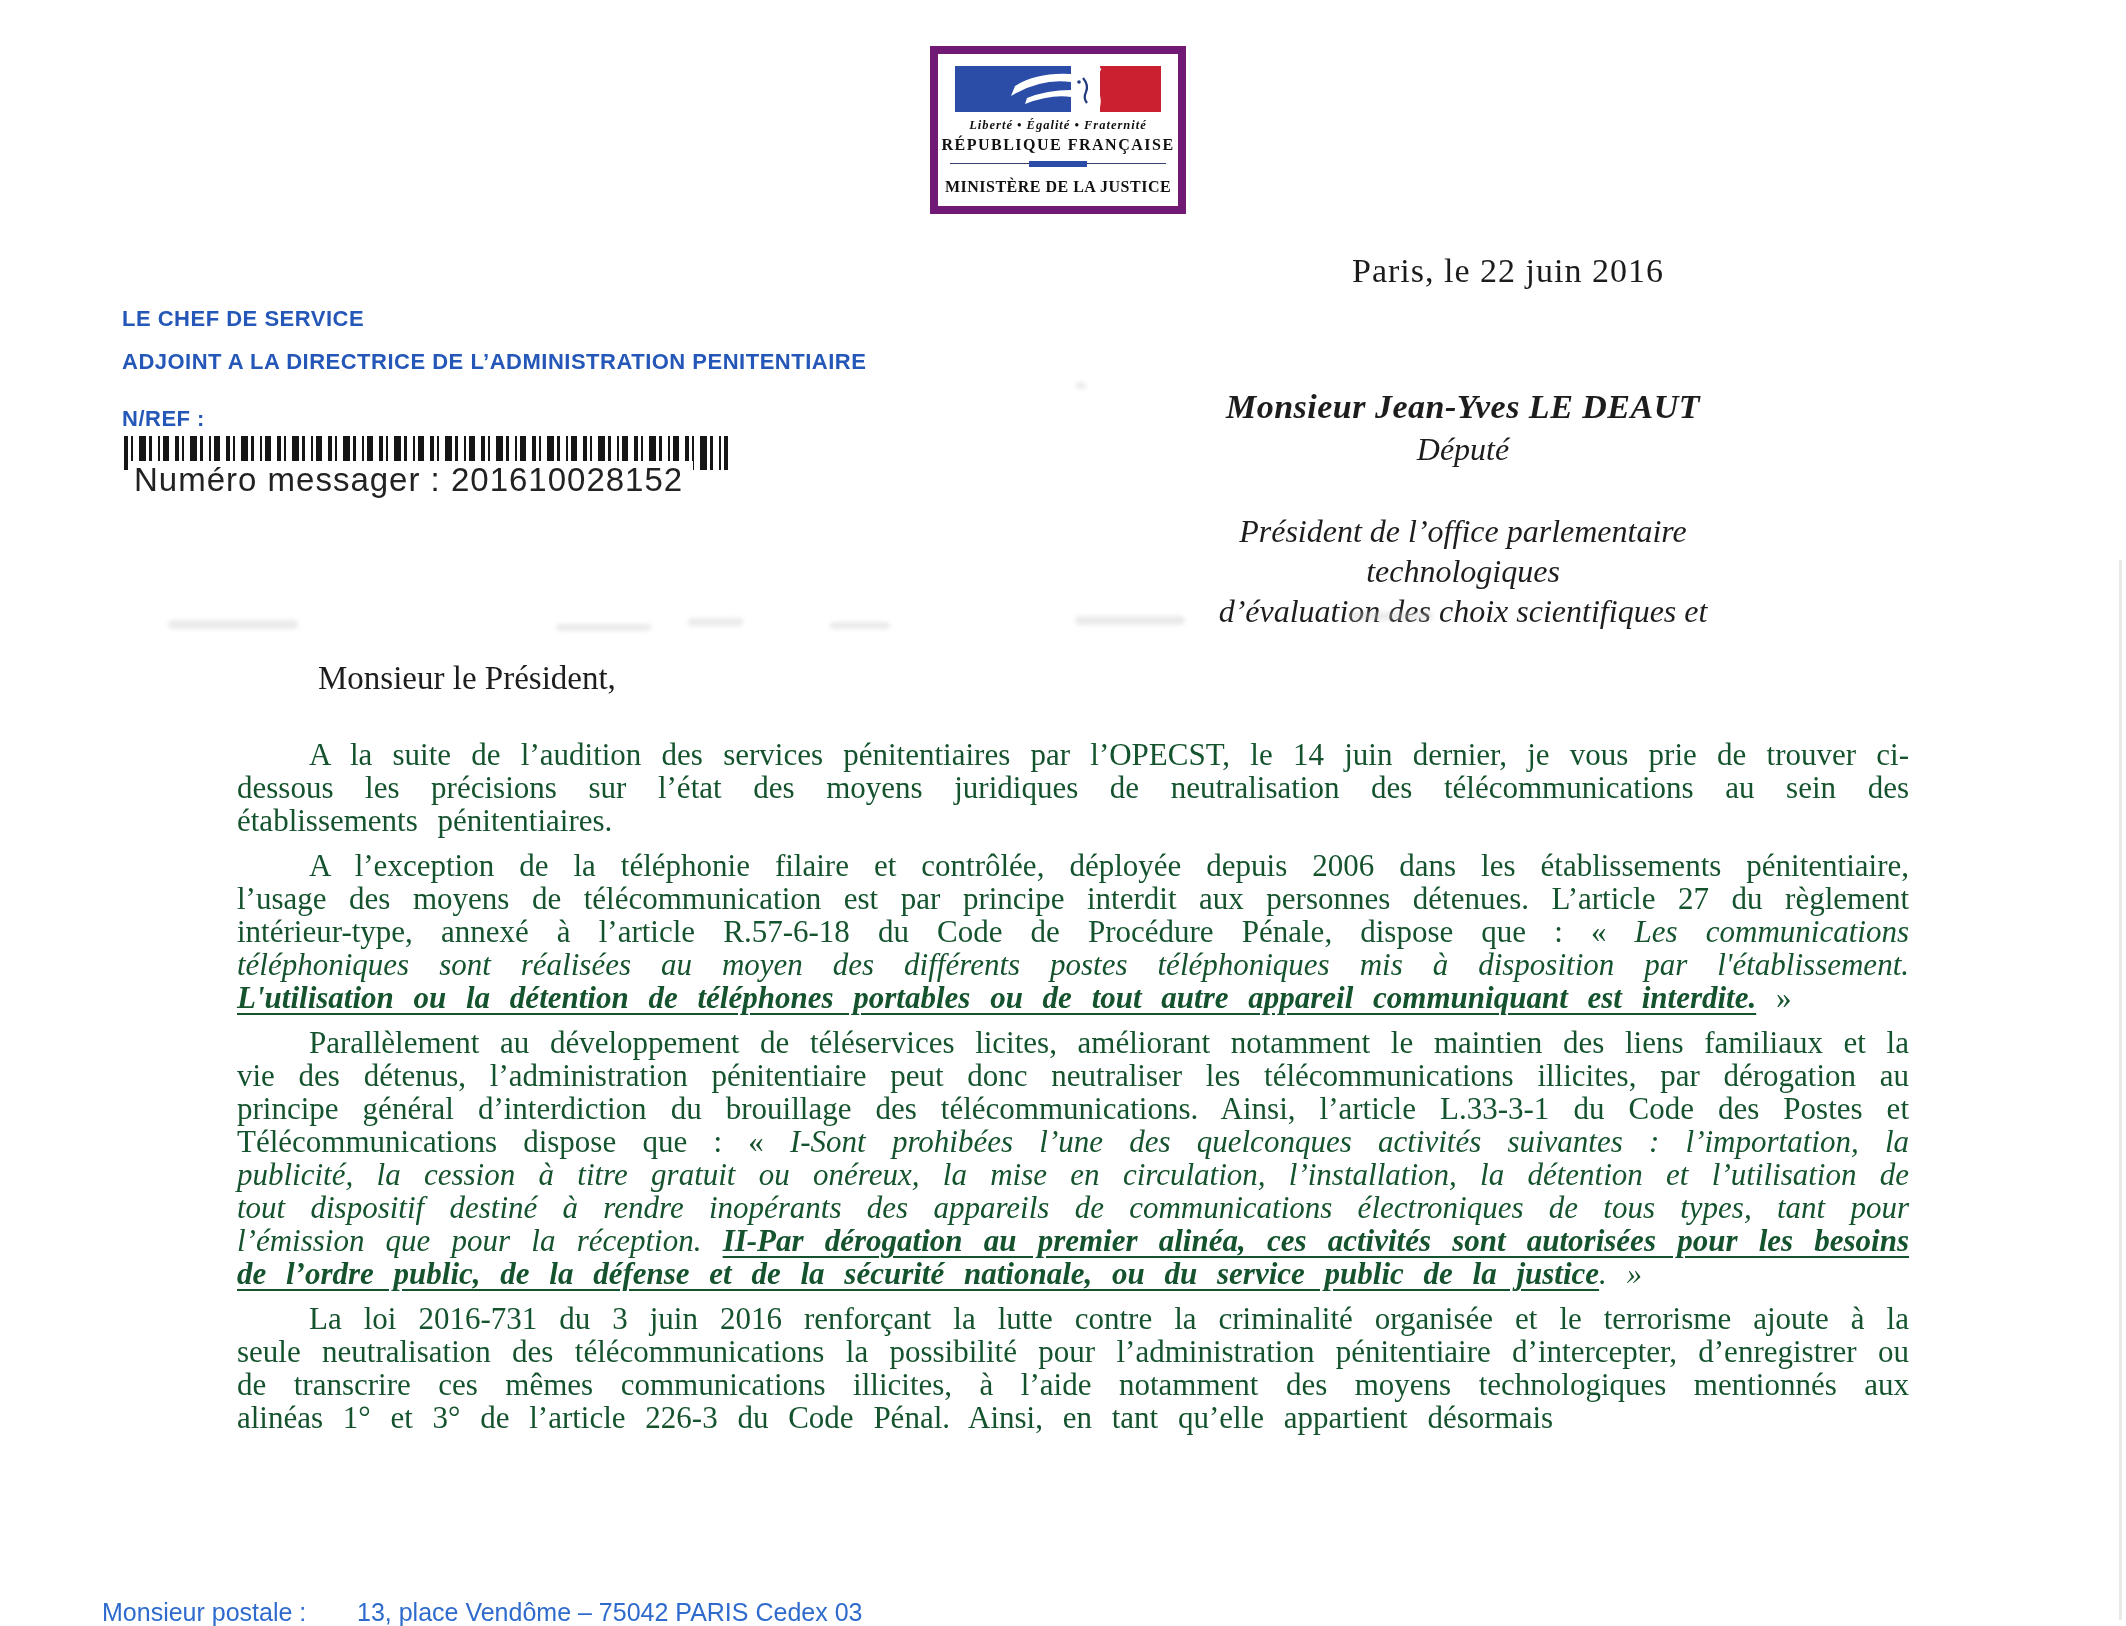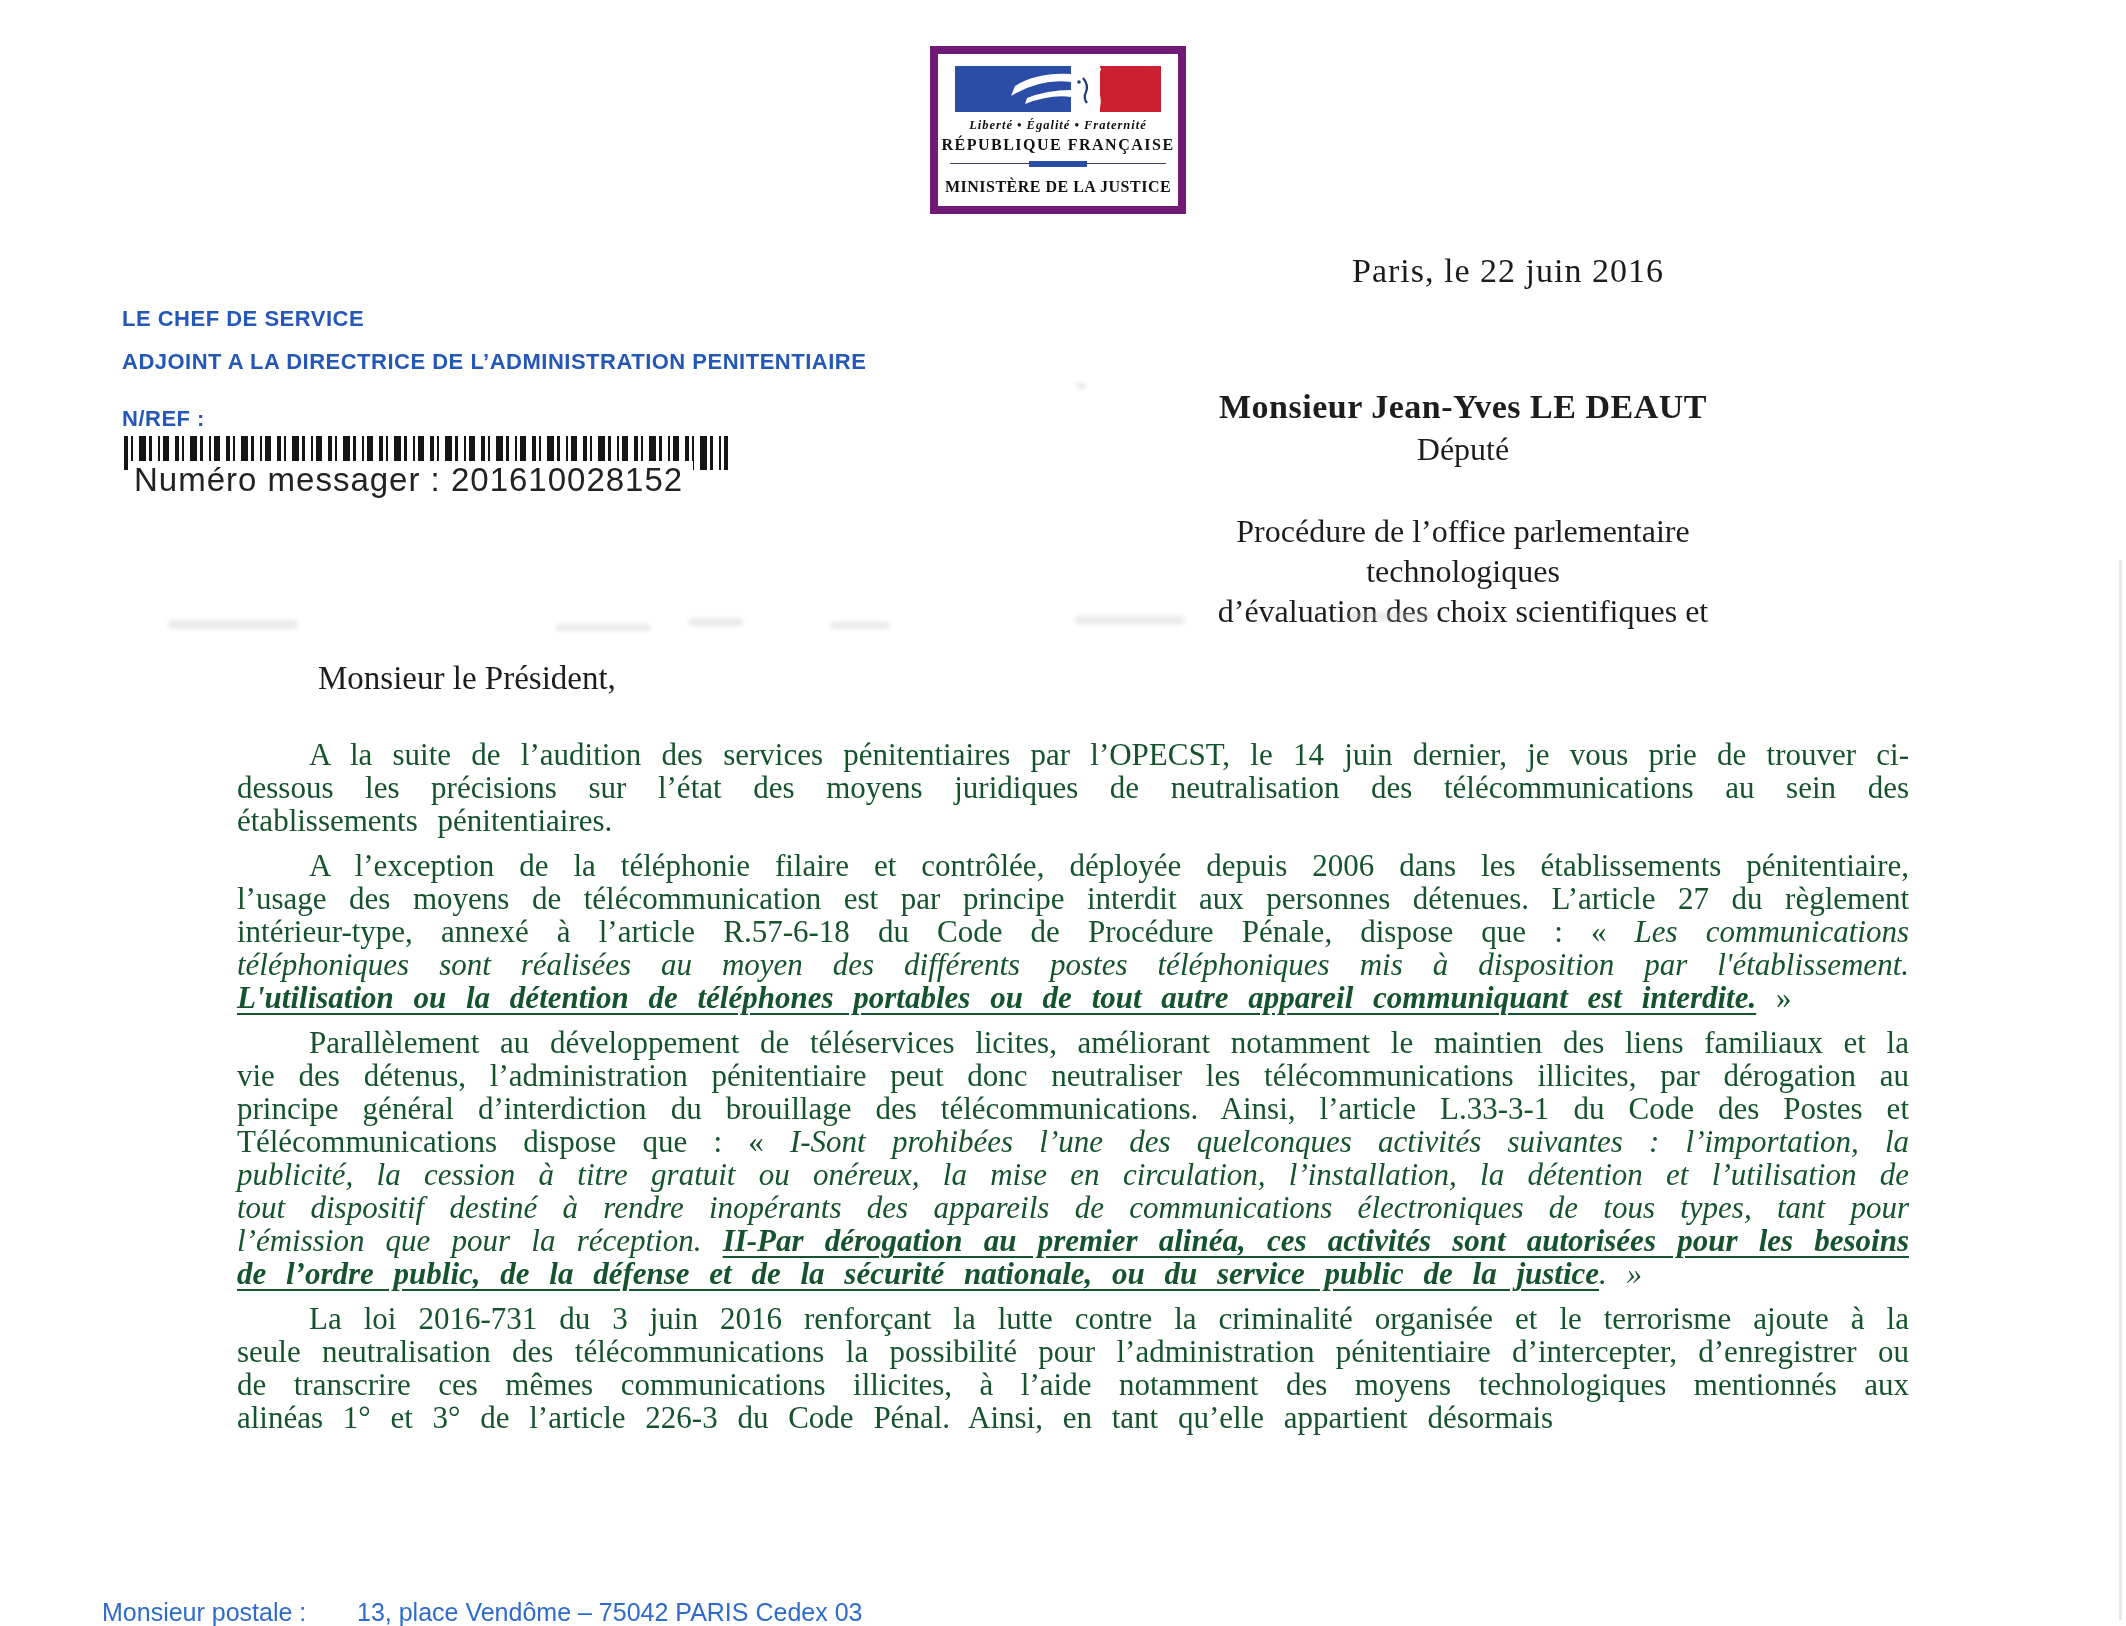--- a/index.html
+++ b/index.html
@@ -54,21 +54,21 @@
       #151515 39px,#151515 45px,#fff 45px,#fff 51px);
   }
   .barcode-caption{
     position:relative; display:inline-block; margin-top:-9px; margin-left:6px;
     background:#fff; padding:0 10px 0 4px;
     font-family:"Liberation Sans", sans-serif; font-size:33px; letter-spacing:1px;
     color:#222; white-space:nowrap;
   }
   
   .recipient{
-    position:absolute; left:1180px; top:388px; width:566px; text-align:center;
+    position:absolute; left:1180px; top:388px; width:566px; text-align:center;font-style:italic;
   }
   .recipient .name{font-size:34px; font-weight:bold; letter-spacing:.5px; white-space:nowrap;}
   .recipient .title{font-size:32px; margin-top:5px;}
   .recipient .role{margin-top:43px; font-size:32px; line-height:40px;}
   
   .salutation{position:absolute; left:318px; top:660px; font-size:33px;}
   .letter-body{
     position:absolute; left:237px; top:738px; width:1672px;
     font-size:31px; line-height:33px; text-align:justify; word-spacing:12px;
     color:#14532d;
@@ -132,21 +132,21 @@
 
   <div class="barcode-wrap">
     <div class="bars"></div>
     <div class="barcode-caption">Numéro messager : 201610028152</div>
   </div>
 
   <div class="recipient">
     <div class="name">Monsieur Jean-Yves LE DEAUT</div>
     <div class="title">Député</div>
     <div class="role">
-      <div>Procédure de l’office parlementaire</div>
+      <div>Président de l’office parlementaire</div>
       <div>technologiques</div>
       <div>d’évaluation des choix scientifiques et</div>
     </div>
   </div>
 
   <div class="smudge" style="left:168px;top:620px;width:130px;height:9px;"></div>
   <div class="smudge" style="left:556px;top:624px;width:95px;height:7px;"></div>
   <div class="smudge" style="left:688px;top:618px;width:55px;height:8px;"></div>
   <div class="smudge" style="left:830px;top:622px;width:60px;height:7px;"></div>
   <div class="smudge" style="left:1075px;top:616px;width:110px;height:9px;"></div>

